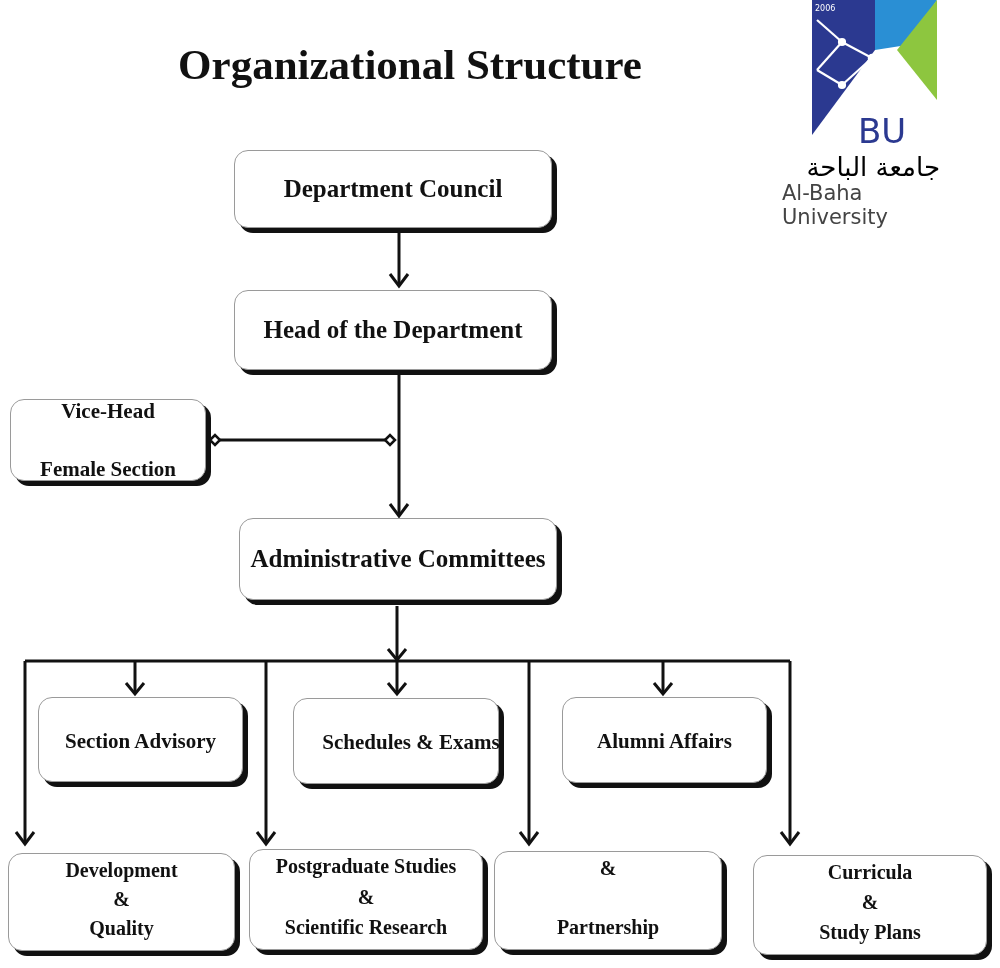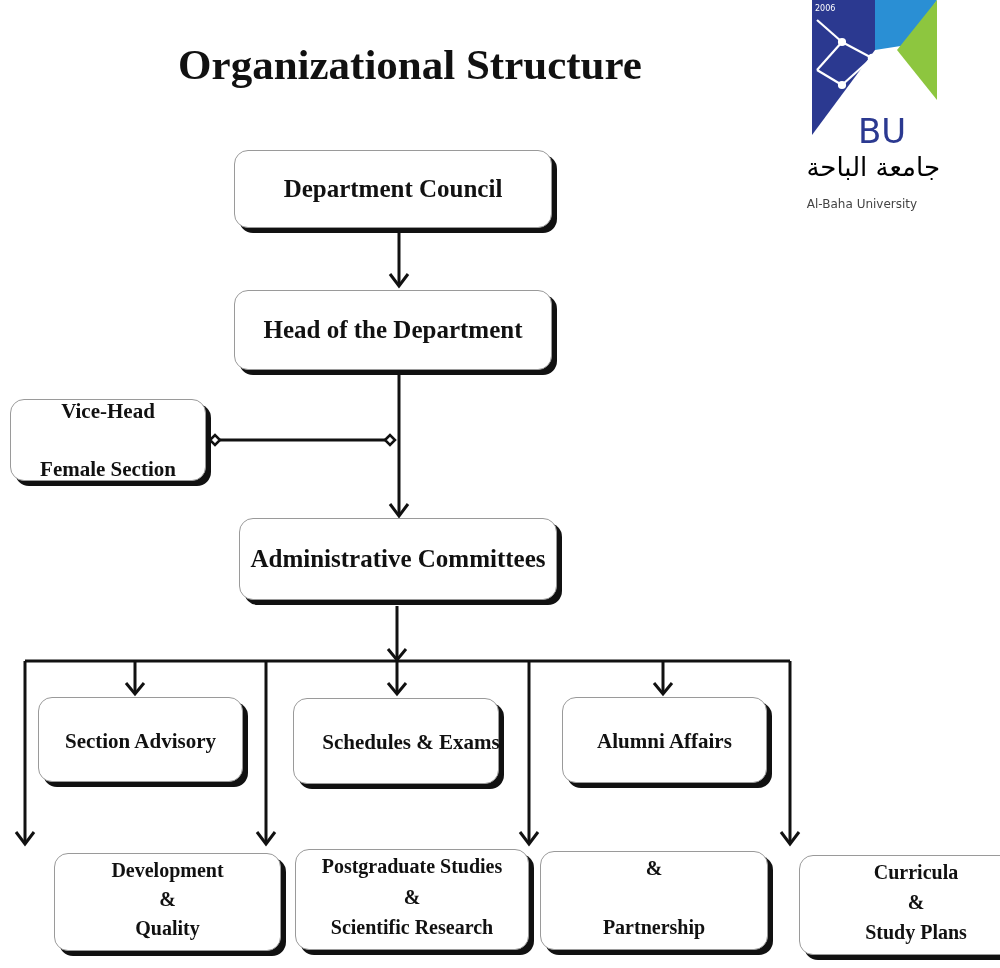--- a/index.html
+++ b/index.html
@@ -10,27 +10,27 @@
   .box { position: absolute; box-sizing: border-box; background: #fff;
          border: 1px solid #9a9a9a; border-radius: 14px;
          box-shadow: 5px 5px 0 #111;
          display: flex; flex-direction: column; align-items: center; justify-content: center;
          text-align: left; font-weight: bold; line-height: 1.25; }
   .box .ln { display: block; white-space: nowrap; }
   .lg { font-size: 25px; }
   .md { font-size: 21px; gap: 32px; }
   .sm { font-size: 20px; }
   .top-align { justify-content: flex-start; padding-top: 30px; }
-  .tri { justify-content: space-between; padding: 4px 0 10px; line-height: 1.2; margin-left: 46px; }
+  .tri { justify-content: space-between; padding: 4px 0 10px; line-height: 1.2; }
   svg.lines { position: absolute; left: 0; top: 0; }
   .logo { position: absolute; left: 787px; top: 0; width: 160px; height: 210px; }
   .logo-ar { position: absolute; left: 790px; top: 152px; width: 150px; text-align: right;
              font-family: "DejaVu Sans", sans-serif; font-size: 26px; color: #000000; direction: rtl; }
-  .logo-en { position: absolute; left: 782px; top: 181px; width: 160px; text-align: center;
-             font-family: "DejaVu Sans", sans-serif; font-size: 12px; color: #444; margin-top: 16px; }
+  .logo-en { position: absolute; left: 782px; top: 181px; width: 160px; text-align: left;
+             font-family: "DejaVu Sans", sans-serif; font-size: 21px; color: #444; }
 </style>
 </head>
 <body>
 
 <div class="title">Organizational Structure</div>
 
 <svg class="logo" viewBox="0 0 160 210" width="160" height="210">
   <polygon points="25,0 88,0 88,50 25,135" fill="#2b3990"></polygon>
   <polygon points="88,0 150,0 120,45 88,50" fill="#2a8fd4"></polygon>
   <polygon points="150,0 150,100 110,50" fill="#8dc63f"></polygon>

